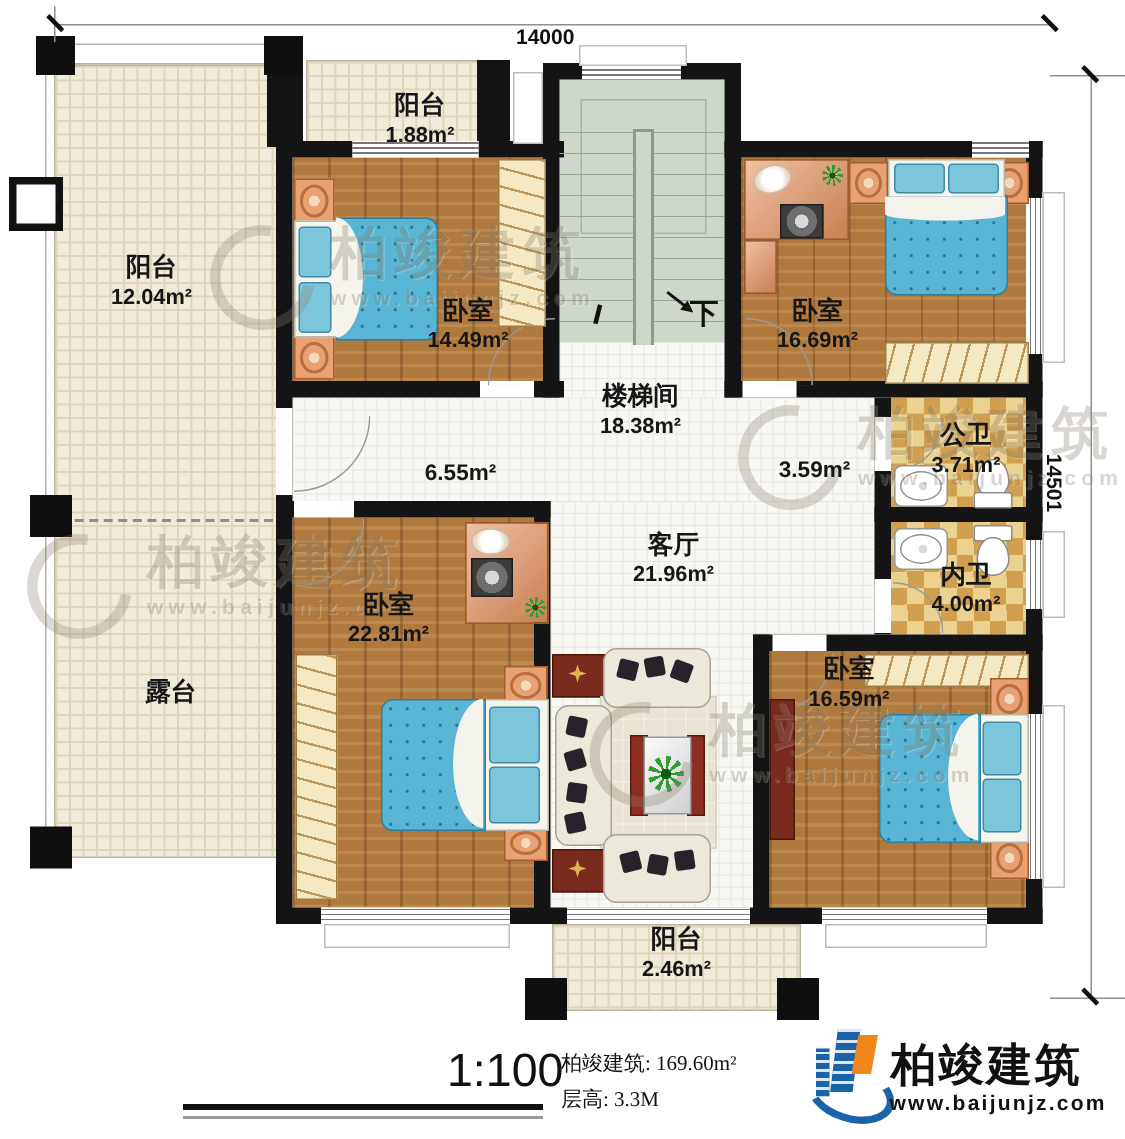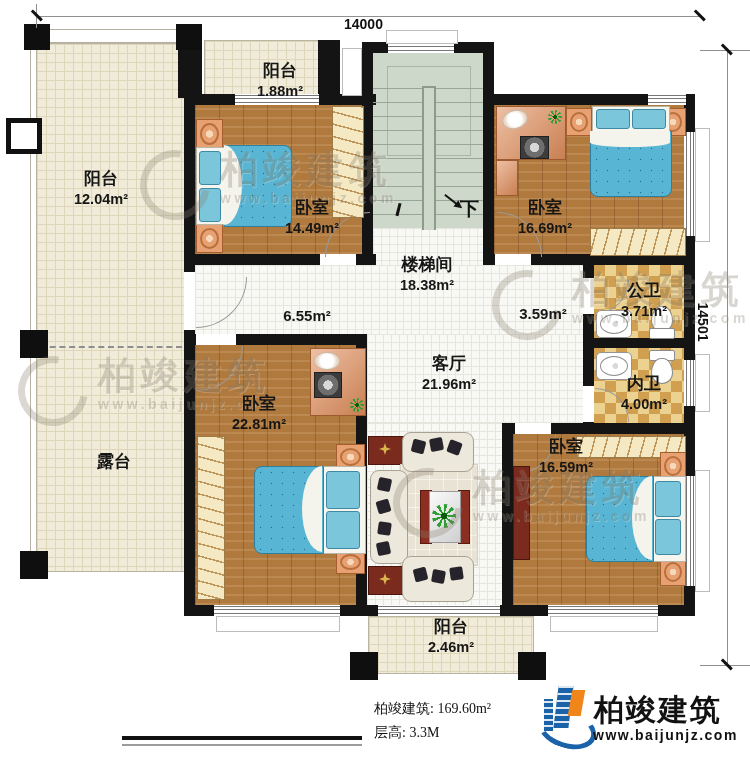--- a/index.html
+++ b/index.html
@@ -395,20 +395,21 @@
   <div class="dtick" style="left:30px;top:14px;"></div>
   <div class="dtick" style="left:693px;top:14px;"></div>
   <div class="dimtext" style="left:344px;top:16px;">14000</div>
   <div class="dimline" style="left:727px;top:50px;width:1px;height:616px;"></div>
   <div class="dimline" style="left:700px;top:50px;width:50px;height:1px;"></div>
   <div class="dimline" style="left:700px;top:665px;width:50px;height:1px;"></div>
   <div class="dtick" style="left:720px;top:48px;"></div>
   <div class="dtick" style="left:720px;top:663px;"></div>
   <div class="dimtext" style="left:703px;top:322px;transform:translate(-50%,-50%) rotate(90deg);">14501</div>
 
+  <div class="tb-scale" style="left:298px;top:696px;">1:100</div>
   <div class="tb-rule1" style="left:122px;top:736px;width:240px;height:4px;"></div>
   <div class="tb-rule2" style="left:122px;top:744px;width:240px;height:2px;"></div>
   <div class="tb-meta" style="left:374px;top:700px;">柏竣建筑: 169.60m²</div>
   <div class="tb-meta" style="left:374px;top:724px;">层高: 3.3M</div>
   <div class="logo-icon" style="left:540px;top:686px;">
     <div class="li-b2"></div>
     <div class="li-b1"></div>
     <div class="li-or"></div>
     <div class="li-sw"></div>
   </div>

